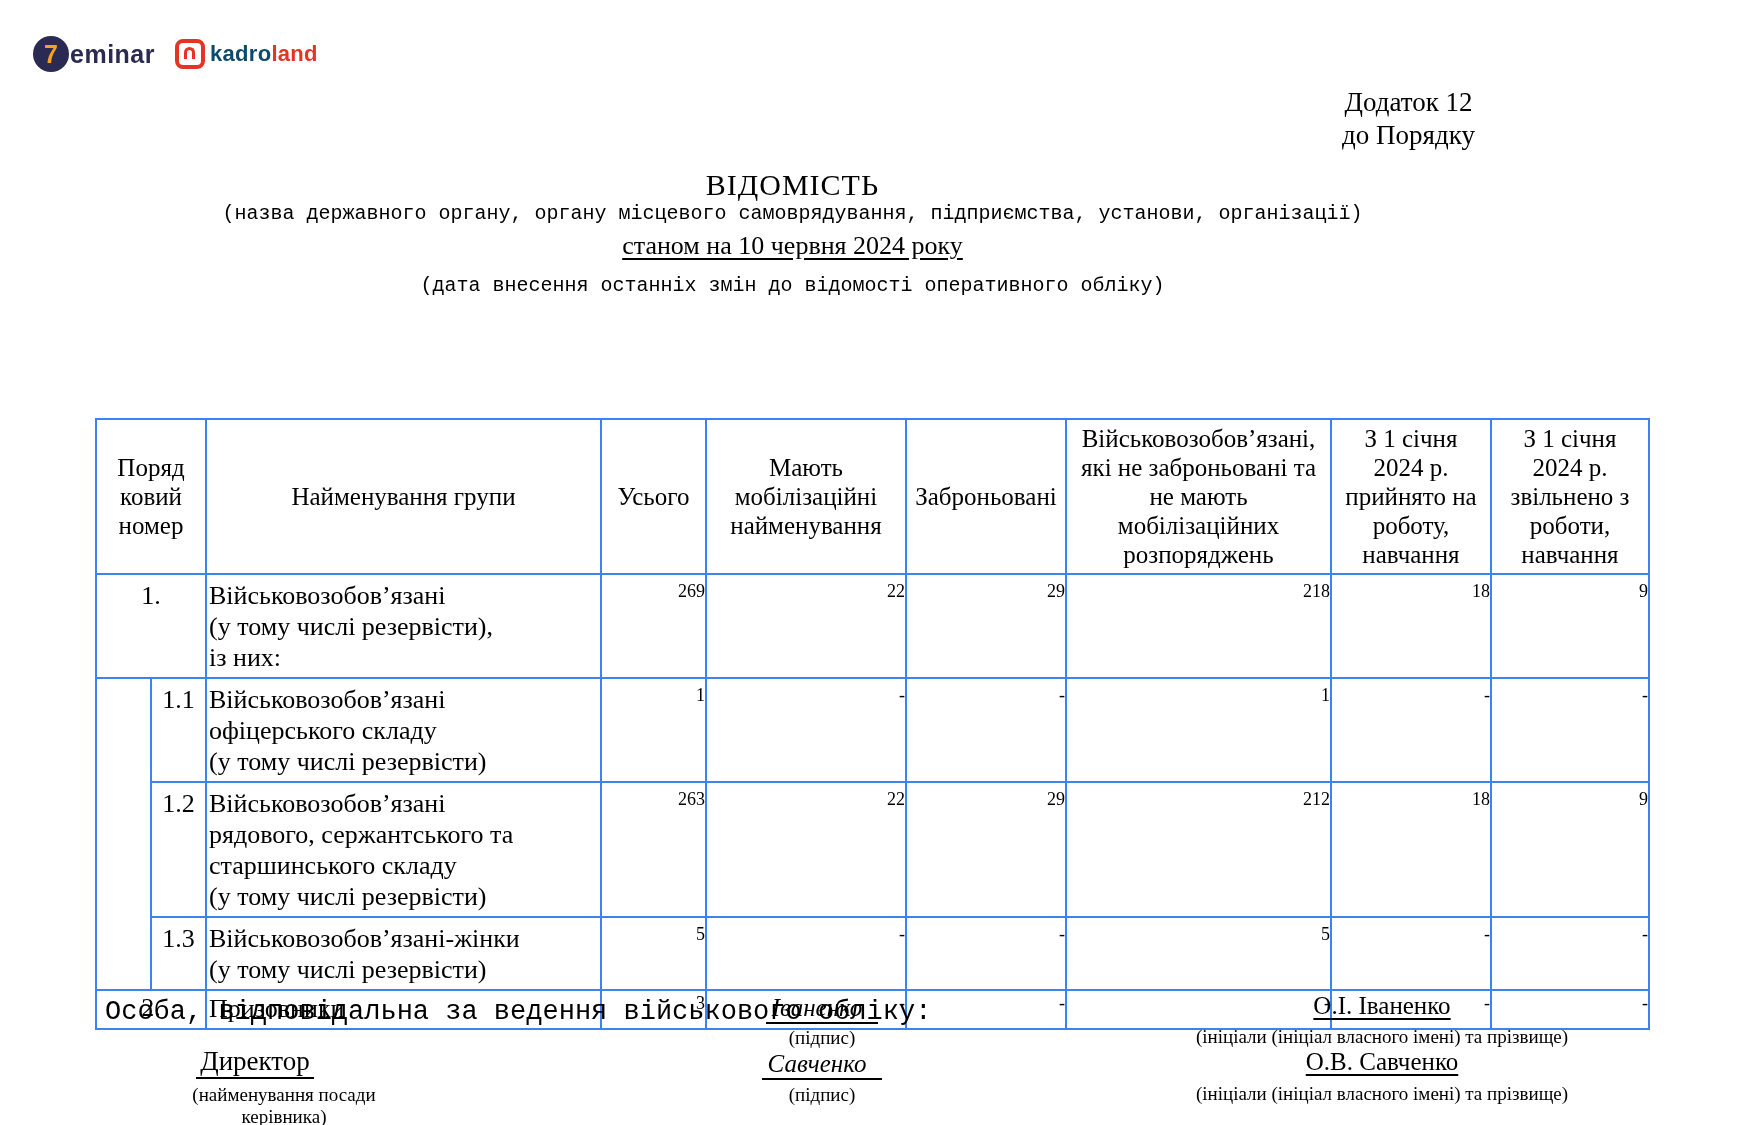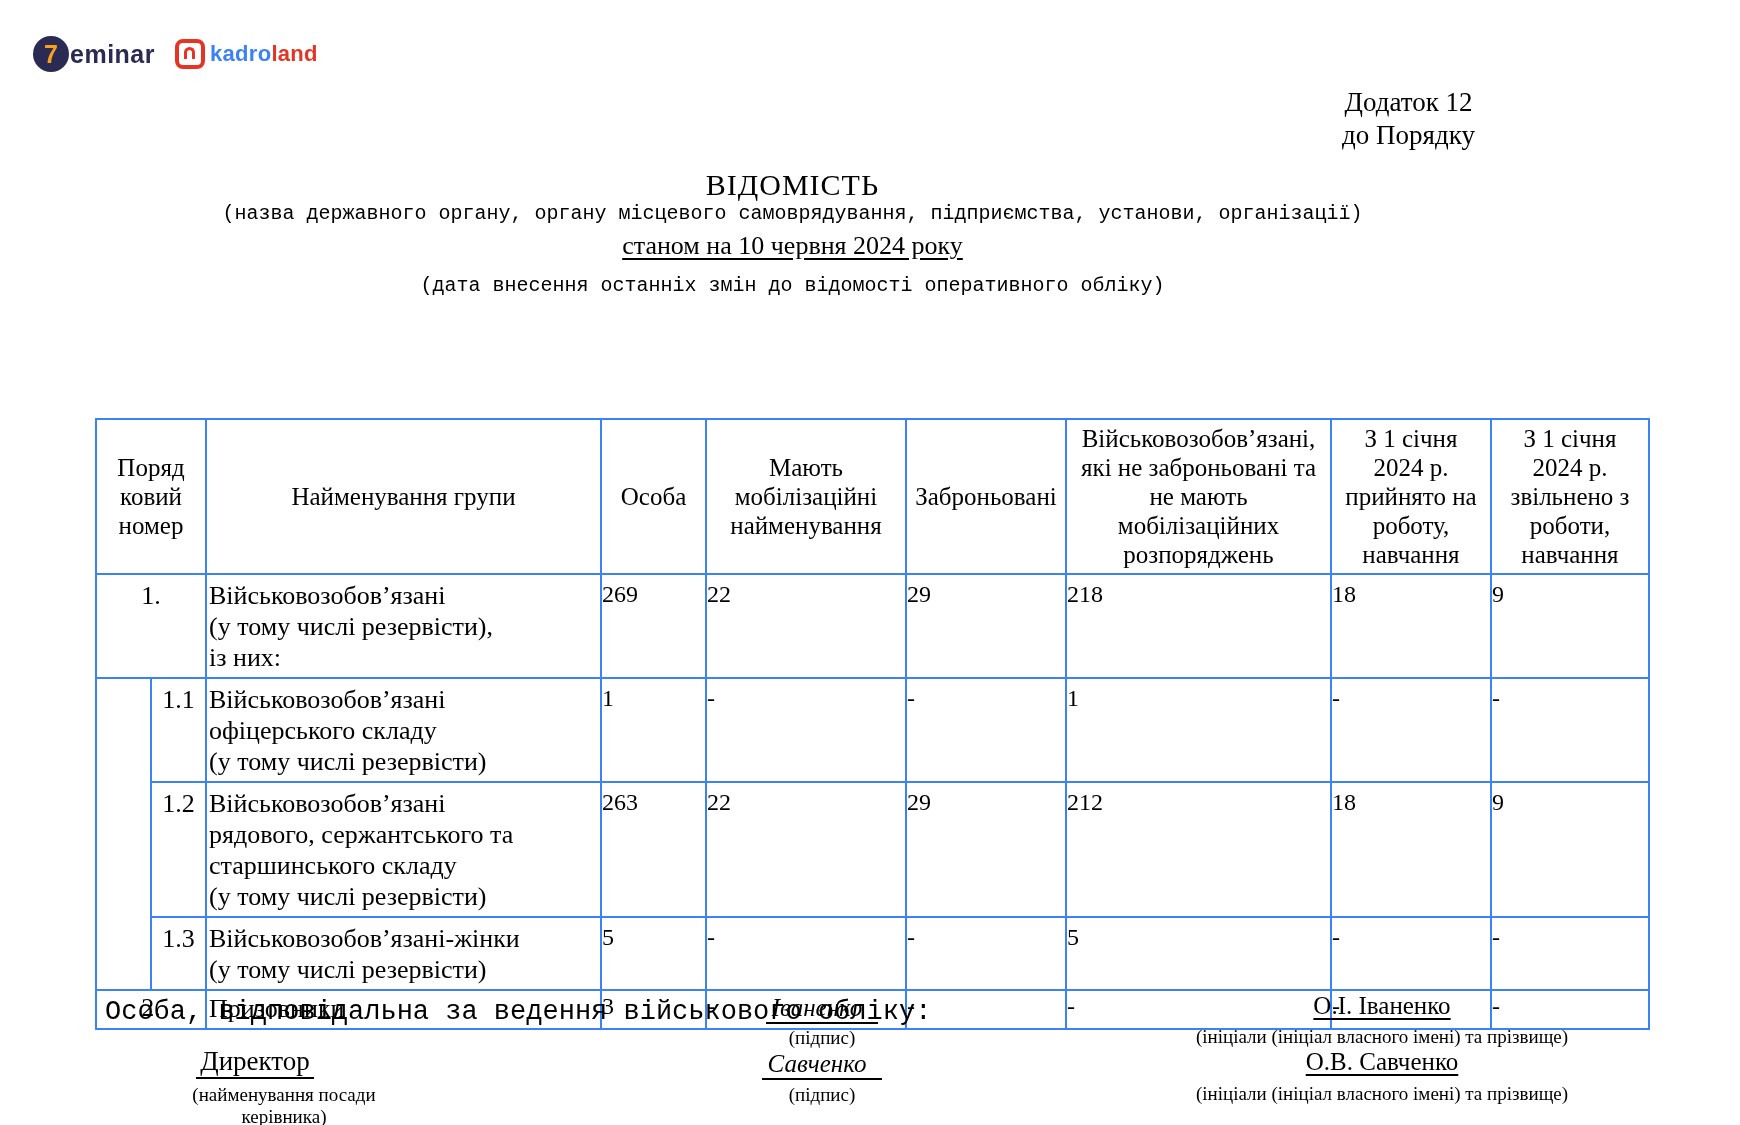--- a/index.html
+++ b/index.html
@@ -10,21 +10,21 @@
   .logo-bar { position:absolute; left:33px; top:36px; display:flex; align-items:center; gap:20px;
               font-family:"Liberation Sans", sans-serif; }
   .brand { display:flex; align-items:center; }
   .seven-circle { width:36px; height:36px; border-radius:50%; background:#2a2a52; color:#f6a21d;
                   font-weight:bold; font-size:25px; display:flex; align-items:center; justify-content:center; }
   .seminar-text { font-weight:bold; font-size:25px; color:#2a2a52; margin-left:1px; letter-spacing:.5px; }
   .kadro-icon { width:30px; height:30px; border:4px solid #e63324; border-radius:8px; margin-right:5px; }
   .kadro-icon .arch { width:11px; height:12px; border:3px solid #e63324; border-bottom:none;
                       border-radius:6px 6px 0 0; margin:4px auto 0; }
   .kadro-text { font-weight:bold; font-size:22px; letter-spacing:.3px; }
-  .kadro-dark { color:#3b82f6; } .kadro-red { color:#e63324; }
+  .kadro-dark { color:#0c4a6e; } .kadro-red { color:#e63324; }
 
   
   .appendix { position:absolute; top:86px; right:265px; text-align:center; font-size:27px; line-height:33px; }
 
   
   .title-block { position:absolute; left:95px; top:168px; width:1395px; text-align:center; }
   .t-main { font-size:30px; letter-spacing:1px; }
   .t-sub  { font-size:27px; margin-bottom:28px; }
   .t-org  { font-size:26px; text-decoration:underline; text-underline-offset:4px; margin-bottom:3px; }
   .t-hint { font-size:20px; margin-bottom:6px;font-family:Liberation Mono, monospace; }
@@ -32,21 +32,21 @@
 
   
   .table-wrap { position:absolute; left:95px; top:418px; }
   table { border-collapse:collapse; width:1553px; table-layout:fixed; }
   th, td { border:2px solid #3b82f6; }
   th { font-weight:normal; font-size:25px; line-height:29px; text-align:center; vertical-align:middle;
        white-space:pre-line; padding:4px 2px; }
   td.name { font-size:26px; line-height:31px; text-align:left; vertical-align:top;
             white-space:pre-line; padding:5px 6px 4px 2px; }
   td.num  { font-size:26px; text-align:center; vertical-align:top; padding-top:6px; }
-  td.val  { font-size:24px; text-align:left; vertical-align:top; padding-top:6px; }
+  td.val  { font-size:18px; text-align:right; vertical-align:top; padding-top:6px; }
 
   
   .f-abs { position:absolute; }
   .resp-label { left:105px; top:997px; font-size:27px;font-family:Liberation Mono, monospace; }
   .director { left:105px; top:1046px; width:300px; text-align:center; font-size:27px; }
   .director span { border-bottom:2px solid #000; padding:0 4px 1px 4px; }
   .director-hint { left:148px; top:1084px; width:272px; text-align:center; font-size:19px; }
   .sig { width:140px; text-align:center; font-style:italic; font-size:25px; }
   .sig span { border-bottom:2px solid #000; padding:0 16px 1px 6px; }
   .sig1 { left:752px; top:994px; }
@@ -100,21 +100,21 @@
         <col style="width:265px">
         <col style="width:160px">
       <col style="width:158px">
     </colgroup>
     <tbody>
         <tr style="height:147px">
       <th colspan="2">Поряд
 ковий
 номер</th>
       <th>Найменування групи</th>
-      <th>Особа</th>
+      <th>Усього</th>
       <th>Мають
 мобілізаційні
 найменування</th>
       <th>Заброньовані</th>
       <th>Військовозобов’язані,
 які не заброньовані та
 не мають
 мобілізаційних
 розпоряджень</th>
       <th>З 1 січня

